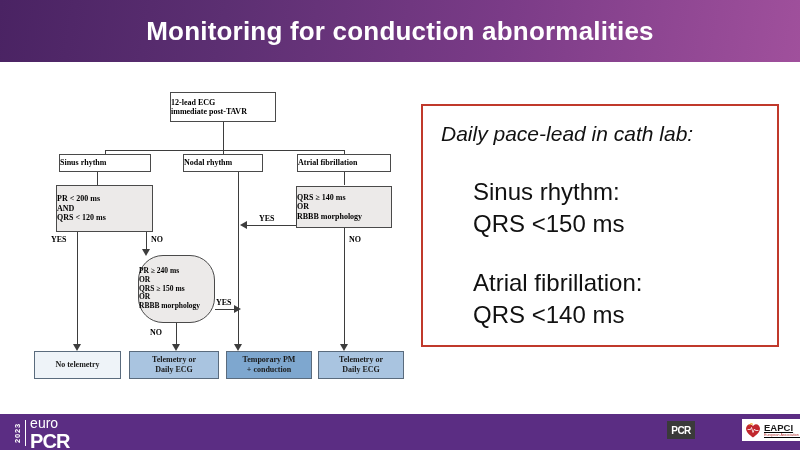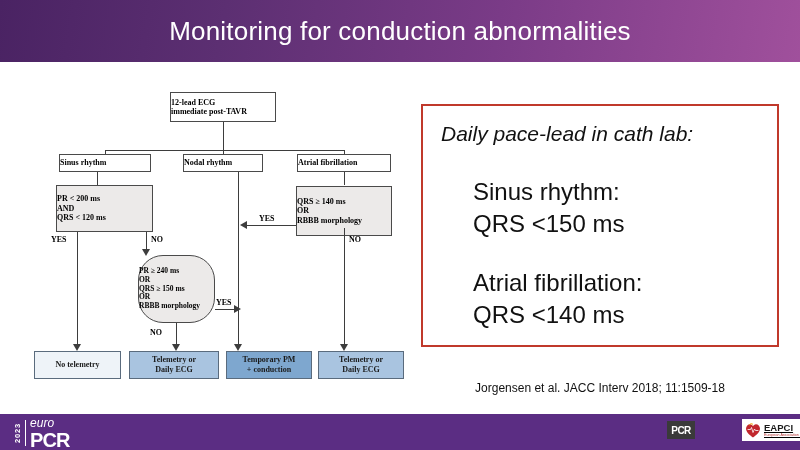--- a/index.html
+++ b/index.html
@@ -12,21 +12,21 @@
   #slide{position:relative;width:800px;height:450px;background:#fff;}
 
   
   .header{
     position:absolute;left:0;top:0;width:800px;height:62px;
     background:linear-gradient(100deg,#4a2363 0%,#5c2f72 28%,#7a3b87 62%,#a0509c 100%);
   }
   .header-title{
     position:absolute;left:0;top:0;width:800px;height:62px;
     display:flex;align-items:center;justify-content:center;
-    color:#ffffff;font-size:26px;font-weight:400;letter-spacing:.2px;
+    color:#ffffff;font-size:26px;font-weight:700;letter-spacing:.2px;
     font-family:"Liberation Sans", sans-serif;
   }
 
   
   .flow{position:absolute;left:0;top:62px;width:415px;height:330px;}
   .fbox{
     position:absolute;box-sizing:border-box;
     border:1px solid #4a4a4a;
     display:flex;flex-direction:column;align-items:flex-start;justify-content:center;
     text-align:center;
@@ -85,21 +85,21 @@
     background:#5b2d83;
   }
   .logo-left{position:absolute;left:14px;top:419px;height:28px;display:flex;align-items:center;}
   .logo-year{
     writing-mode:vertical-rl;transform:rotate(180deg);
     color:#ffffff;font-size:7.5px;font-weight:bold;letter-spacing:.8px;
     font-family:"Liberation Sans", sans-serif;line-height:1;margin-right:3px;
   }
   .logo-bar{width:1.6px;height:26px;background:#ffffff;margin-right:4px;}
   .logo-words{display:flex;flex-direction:column;justify-content:center;line-height:1;}
-  .logo-euro{color:#ffffff;font-size:12px;font-family:"Liberation Sans", sans-serif;margin-bottom:1px;font-style:italic;}
+  .logo-euro{color:#ffffff;font-size:14px;font-family:"Liberation Sans", sans-serif;margin-bottom:1px;}
   .logo-pcr{color:#ffffff;font-size:20px;font-weight:bold;letter-spacing:-1px;font-family:"Liberation Sans", sans-serif;}
 
   .pcr-badge{
     position:absolute;left:667px;top:421px;width:28px;height:18px;
     background:#3a3a3a;display:flex;align-items:center;justify-content:center;
     color:#fff;font-size:10px;font-weight:bold;letter-spacing:-.6px;
     font-family:"Liberation Sans", sans-serif;
   }
   .eapci{
     position:absolute;left:742px;top:419px;width:82px;height:22px;
@@ -147,21 +147,21 @@
     <div class="ln-v" style="left:97px;top:110px;height:13px;"></div>
 
     <div class="ln-v" style="left:344px;top:110px;height:13px;"></div>
 
     <div class="fbox gray" style="left:56px;top:123px;width:97px;height:47px;font-size:8px;">
       <span class="ln">PR &lt; 200 ms</span>
       <span class="ln">AND</span>
       <span class="ln">QRS &lt; 120 ms</span>
     </div>
 
-    <div class="fbox gray" style="left:296px;top:124px;width:96px;height:50px;font-size:8px;">
+    <div class="fbox gray" style="left:296px;top:124px;width:96px;height:42px;font-size:8px;">
       <span class="ln">QRS ≥ 140 ms</span>
       <span class="ln">OR</span>
       <span class="ln">RBBB morphology</span>
     </div>
 
     <div class="ln-v" style="left:77px;top:170px;height:114px;"></div>
     <div class="arrowhead arrow-down" style="left:73px;top:282px;"></div>
     <div class="elabel" style="left:51px;top:173px;">YES</div>
 
     <div class="ln-v" style="left:146px;top:170px;height:19px;"></div>
@@ -219,21 +219,20 @@
     <div class="callout-block b1">
       <span class="cl">Sinus rhythm:</span>
       <span class="cl">QRS &lt;150 ms</span>
     </div>
     <div class="callout-block b2">
       <span class="cl">Atrial fibrillation:</span>
       <span class="cl">QRS &lt;140 ms</span>
     </div>
   </div>
 
-  <div class="citation">Jorgensen et al. JACC Interv 2018; 11:1509-18</div>
 
   <div class="footer">
     
   </div>
 
   <div class="logo-left">
     <div class="logo-year">2023</div>
     <div class="logo-bar"></div>
     <div class="logo-words">
       <span class="logo-euro">euro</span>

